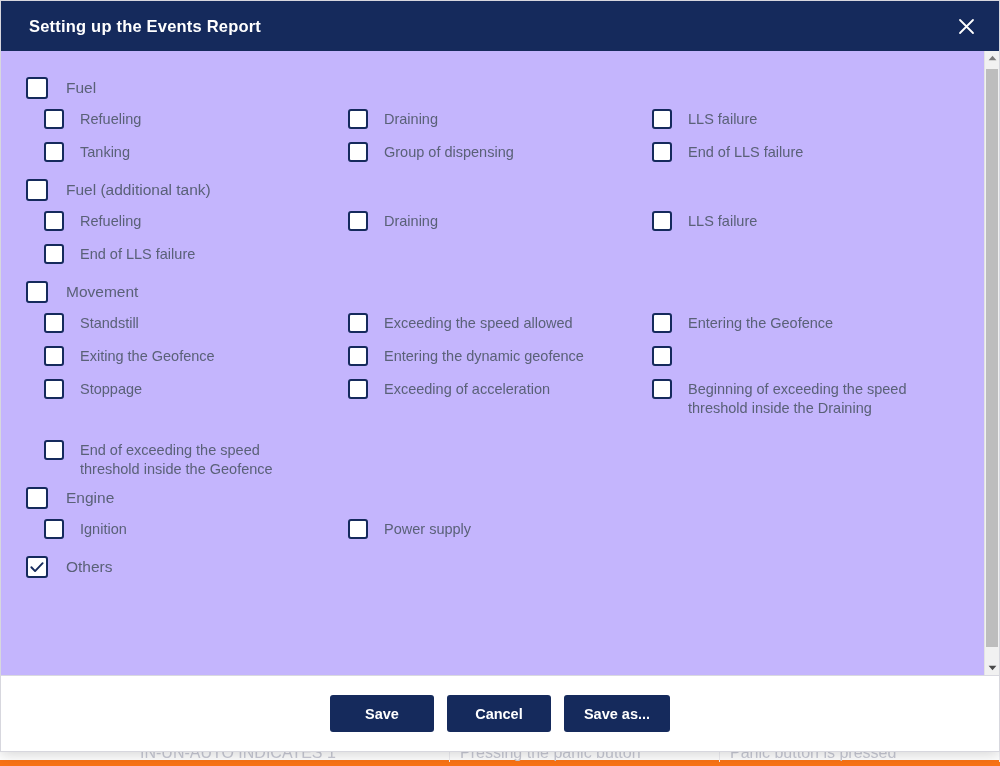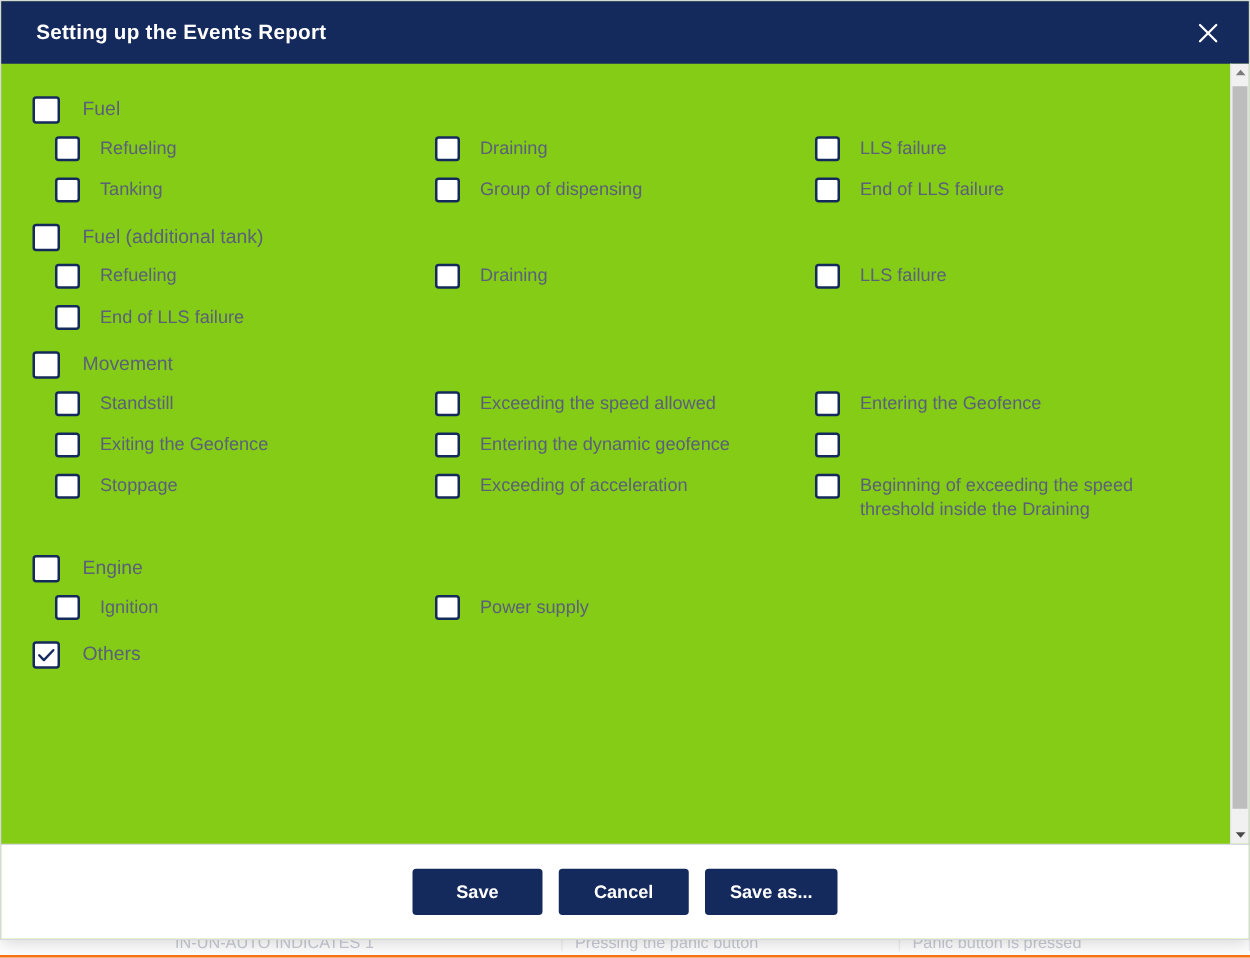--- a/index.html
+++ b/index.html
@@ -14,32 +14,32 @@
   
   #bg-page {
     position: absolute; left: 0; top: 0; width: 1000px; height: 766px;
     background: #ffffff;
   }
   #bg-table {
     position: absolute; left: 0; bottom: 0; width: 1000px;
     border-top: 1px solid #e2e2e8;
   }
   .bg-row {
-    display: flex; height: 20px; align-items: flex-start;
-    color: #c9cbd6; font-size: 13px;
-    border-bottom: 2px solid #f97316;
+    display: flex; height: 20px; align-items: center;
+    color: #c9cbd6; font-size: 16px;
+    border-bottom: 6px solid #f97316;
   }
   .bg-cell { padding: 0 10px; border-right: 1px solid #eeeef2; overflow: hidden; white-space: nowrap; }
   .bg-c1 { width: 130px; } .bg-c2 { width: 320px; } .bg-c3 { width: 270px; } .bg-c4 { width: 280px; }
 
   
   #dialog {
     position: absolute; left: 0; top: 0;
     width: 1000px; height: 752px;
-    background: #84cc16;
+    background: #c4b5fd;
     border: 1px solid #d7d7de;
     box-shadow: 0 2px 14px rgba(0,0,0,.18);
     display: flex; flex-direction: column;
   }
 
   #titlebar {
     height: 50px; flex: 0 0 50px;
     background: #152a5c;
     display: flex; align-items: center; justify-content: space-between;
     padding: 0 20px 0 28px;
@@ -249,20 +249,24 @@
               </div>
               <div class="item">
                 <div class="cb cb-sm"></div>
                 <span class="item-label">Exiting the Geofence</span>
               </div>
               <div class="item">
                 <div class="cb cb-sm"></div>
                 <span class="item-label">Stoppage</span>
               </div>
               <div class="spacer-row"></div>
+              <div class="item">
+                <div class="cb cb-sm"></div>
+                <span class="item-label">End of exceeding the speed threshold inside the Geofence</span>
+              </div>
             </div>
             <div class="col">
               <div class="item">
                 <div class="cb cb-sm"></div>
                 <span class="item-label">Exceeding the speed allowed</span>
               </div>
               <div class="item">
                 <div class="cb cb-sm"></div>
                 <span class="item-label">Entering the dynamic geofence</span>
               </div>

